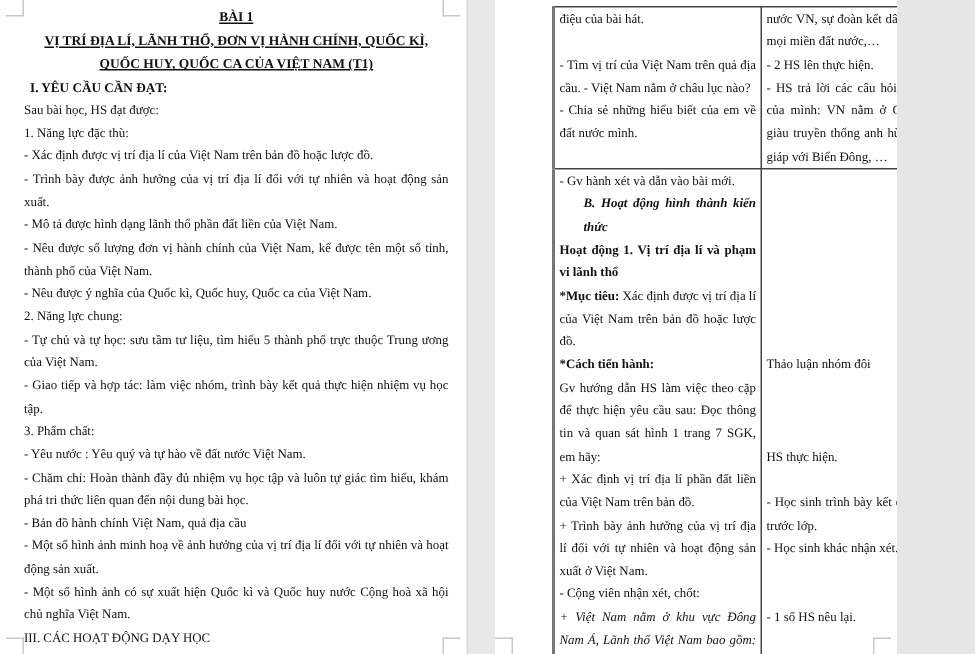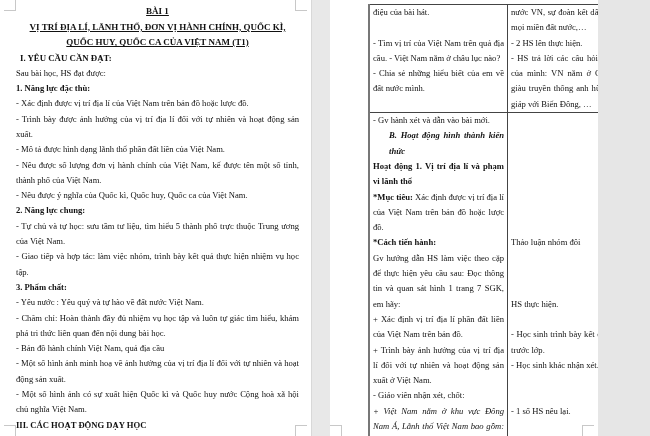--- a/index.html
+++ b/index.html
@@ -14,21 +14,21 @@
   .corner { position: absolute; width: 12px; height: 12px; border-color: #c8c8c8; border-style: solid; }
   .c-tl { border-width: 0 1px 1px 0; }
   .c-tr { border-width: 0 0 1px 1px; }
   .c-bl { border-width: 1px 1px 0 0; }
   .c-br { border-width: 1px 0 0 1px; }
 
   .content { position: absolute; font-size: 8.6px; line-height: 15.3px; }
   #left-content { left: 16px; top: 4px; width: 283px; }
   .title { text-align: center; font-weight: bold; font-size: 9px; line-height: 15.5px; text-decoration: underline; }
   .h1 { font-weight: bold; font-size: 8.8px; padding-left: 4px; }
-  .h2 { font-weight: bold; }
+  .h2 { font-weight: normal; }
   .p { text-align: justify; }
 
   table { border-collapse: collapse; width: 100%; font-size: 8.6px; line-height: 15.3px; }
   td, th { border: 1px solid #555; vertical-align: top; padding: 0 3px; text-align: justify; }
   .bold { font-weight: bold; }
   .indent { padding-left: 16px; font-style: italic; }
   .ital { font-style: italic; }
 
   #right-table { position: absolute; left: 38px; top: 4px; width: 279px; }
   #right-table td { border-color: #444; }
@@ -103,21 +103,21 @@
       <tr>
         <td>
           <div>- Gv hành xét và dẫn vào bài mới.</div>
           <div class="bold indent">B.  Hoạt động hình thành kiến thức</div>
           <div class="bold">Hoạt động 1. Vị trí địa lí và phạm vi lãnh thổ</div>
           <div><span class="bold">*Mục tiêu:</span><span> Xác định được vị trí địa lí của Việt Nam trên bản đồ hoặc lược đồ.</span></div>
           <div class="bold">*Cách tiến hành:</div>
           <div>Gv hướng dẫn HS làm việc theo cặp để thực hiện yêu cầu sau: Đọc thông tin và quan sát hình 1 trang 7 SGK, em hãy:</div>
           <div>+ Xác định vị trí địa lí phần đất liền của Việt Nam trên bản đồ.</div>
           <div>+ Trình bày ảnh hưởng của vị trí địa lí đối với tự nhiên và hoạt động sản xuất ở Việt Nam.</div>
-          <div>- Giáo viên nhận xét, chốt:</div>
+          <div>- Cộng viên nhận xét, chốt:</div>
           <div class="ital">+ Việt Nam nằm ở khu vực Đông Nam Á, Lãnh thổ Việt Nam bao gồm: vùng đất( gồm phần đất liền và các đảo, quần đảo), vùng biển và vùng trời.</div>
 
         </td>
         <td>
           <div class="gap"></div>
               <div class="gap"></div>
               <div class="gap"></div>
               <div class="gap"></div>
           <div class="gap"></div>
               <div class="gap"></div>

